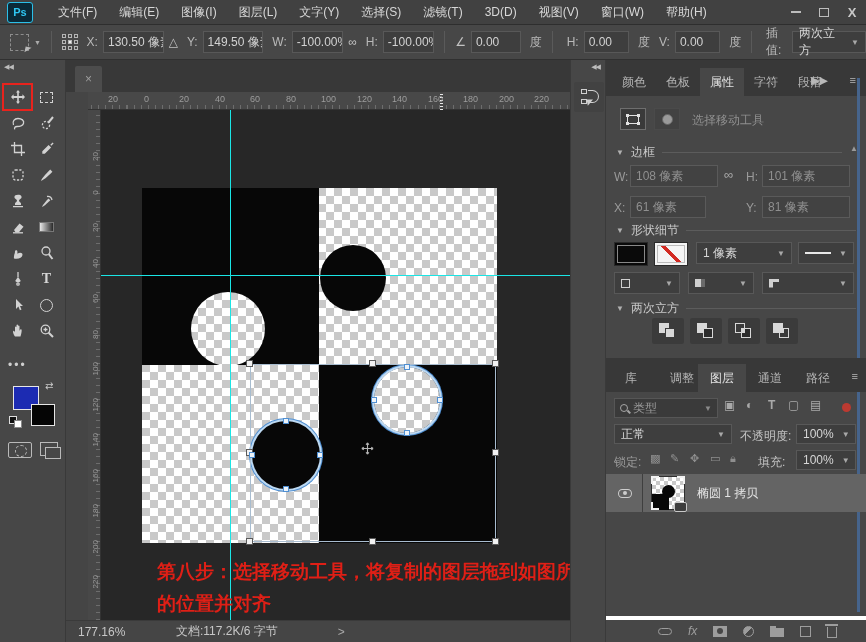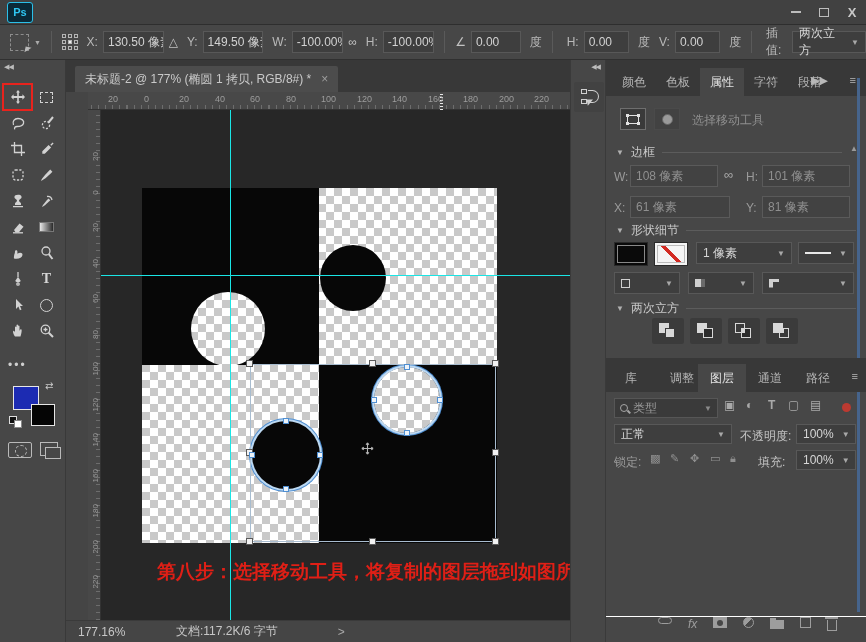--- a/index.html
+++ b/index.html
@@ -172,22 +172,22 @@
   .row-div { width:1px; height:38px; background:#3f3f3f; margin-left:10px; }
   .lthumb { width:34px; height:34px; margin-left:8px; position:relative; background-size:8px 8px; border:1px solid #2f2f2f; }
   .lthumb .corner { position:absolute; width:8px; height:8px; border:2px solid #f2f2f2; }
   .lthumb .c-tl { left:-1px; top:-1px; border-right:none; border-bottom:none; }
   .lthumb .c-tr { right:-1px; top:-1px; border-left:none; border-bottom:none; }
   .lthumb .c-bl { left:-1px; bottom:-1px; border-right:none; border-top:none; }
   .lthumb .c-br { right:-1px; bottom:-1px; border-left:none; border-top:none; }
   .shape-badge { position:absolute; right:-3px; bottom:-3px; width:13px; height:10px; background:#3d3d3d;
     border:1px solid #c9c9c9; border-radius:2px; }
   .layer-name { margin-left:12px; color:#e4e4e4; }
-  .lp-bottom { position:absolute; left:0; top:556px; width:260px; height:26px; border-top:1px solid #ffffff;
-    display:flex; align-items:flex-start; color:#9d9d9d; }
+  .lp-bottom { position:absolute; left:0; top:556px; width:260px; height:26px; border-top:4px solid #ffffff;
+    display:flex; align-items:center; color:#9d9d9d; }
   .bot-ico { position:relative; margin-left:16px; }
   .link-ico { width:14px; height:7px; border:1.5px solid #9d9d9d; border-radius:4px; position:relative; }
   .link-ico:after { content:""; position:absolute; left:3px; top:1px; width:6px; height:2px; background:#474747; }
   .fx-ico { font-style:italic; font-size:12px; color:#9d9d9d; }
   .mask-ico { width:14px; height:11px; background:#9d9d9d; position:relative; }
   .mask-ico:after { content:""; position:absolute; left:4px; top:2.5px; width:6px; height:6px; border-radius:50%; background:#474747; }
   .adj-ico { width:11px; height:11px; border-radius:50%; border:1px solid #9d9d9d;
     background:linear-gradient(135deg,#9d9d9d 50%,transparent 50%); }
   .folder-ico { width:14px; height:9px; background:#9d9d9d; position:relative; margin-top:3px; }
   .folder-ico:before { content:""; position:absolute; left:0; top:-2px; width:6px; height:2px; background:#9d9d9d; }
@@ -195,20 +195,33 @@
   .trash-ico { width:10px; height:11px; border:1.5px solid #9d9d9d; border-top:none; position:relative; margin-top:3px; }
   .trash-ico:before { content:""; position:absolute; left:-3px; top:-3px; width:13px; height:1.5px; background:#9d9d9d; }
 </style>
 </head>
 <body>
 
 <div class="app">
 
   <div class="menubar">
     <div class="ps-logo">Ps</div>
+    <div class="menus">
+      <span class="menu-item">文件(F)</span>
+      <span class="menu-item">编辑(E)</span>
+      <span class="menu-item">图像(I)</span>
+      <span class="menu-item">图层(L)</span>
+      <span class="menu-item">文字(Y)</span>
+      <span class="menu-item">选择(S)</span>
+      <span class="menu-item">滤镜(T)</span>
+      <span class="menu-item">3D(D)</span>
+      <span class="menu-item">视图(V)</span>
+      <span class="menu-item">窗口(W)</span>
+      <span class="menu-item">帮助(H)</span>
+    </div>
     <div class="win-controls">
       <div class="win-btn">
           <span class="min-glyph"></span>
         </div>
       <div class="win-btn">
           <span class="max-glyph"></span>
         </div>
       <div class="win-btn">
           <span class="close-glyph">X</span>
         </div>
@@ -372,21 +385,20 @@
         <i class="b"></i>
         <i class="w"></i>
       </div>
     <div class="qmask"></div>
     <div class="screenmode"></div>
   </div>
 
   <div class="docarea">
     <div class="tabbar">
       <div class="doctab">
-        <span>未标题-2 @ 177% (椭圆 1 拷贝, RGB/8#) *</span>
         <span class="close">×</span>
       </div>
     </div>
     <div class="workspace">
       <div class="hruler">
         <div class="ruler-cursor-marker"></div>
         <span style="left:20px">20</span>
         <span style="left:56px">0</span>
         <span style="left:91px">20</span>
         <span style="left:127px">40</span>
@@ -443,20 +455,21 @@
         <div class="anchor" style="left:216px;top:342px"></div>
         <div class="anchor" style="left:182px;top:308px"></div>
         <div class="anchor" style="left:182px;top:376px"></div>
         <div class="move-cursor">
           <svg width="15" height="15" viewBox="0 0 16 16" style="stroke:#b5b5b5;fill:none;stroke-width:1.2">
             <path d="M8 2v12M2 8h12M8 2l-1.5 2M8 2l1.5 2M8 14l-1.5-2M8 14l1.5-2M2 8l2-1.5M2 8l2 1.5M14 8l-2-1.5M14 8l-2 1.5"></path>
           </svg>
         </div>
         <div class="annotation">
           <div>第八步：选择移动工具，将复制的图层拖到如图所示</div>
+          <div>的位置并对齐</div>
         </div>
       </div>
     </div>
     <div class="statusbar">
       <span class="zoomval">177.16%</span>
       <span class="docinfo">文档:117.2K/6 字节</span>
       <span class="expand">&gt;</span>
     </div>
   </div>
 
@@ -501,21 +514,21 @@
     </div>
     <span class="scroll-caret" style="top:84px">▲</span>
 
     <span class="p-label" style="left:8px;top:110px">W:</span>
     <div class="p-field" style="left:24px;top:105px;width:88px">108 像素</div>
     <span class="chain" style="left:118px;top:107px">∞</span>
     <span class="p-label" style="left:140px;top:110px">H:</span>
     <div class="p-field" style="left:156px;top:105px;width:88px">101 像素</div>
 
     <span class="p-label" style="left:8px;top:141px">X:</span>
-    <div class="p-field" style="left:24px;top:136px;width:100px">61 像素</div>
+    <div class="p-field" style="left:24px;top:136px;width:76px">61 像素</div>
     <span class="p-label" style="left:140px;top:141px">Y:</span>
     <div class="p-field" style="left:156px;top:136px;width:88px">81 像素</div>
 
     <div class="sec-head" style="left:10px;top:162px;width:240px">
       <span class="chev">▼</span>
       <span>形状细节</span>
       <span class="rule"></span>
     </div>
 
     <div class="swatch" style="left:8px;top:182px;background:#0a0a0a">
@@ -605,20 +618,34 @@
     <span class="lock-ico" style="left:64px;top:392px">✎</span>
     <span class="lock-ico" style="left:84px;top:392px">✥</span>
     <span class="lock-ico" style="left:104px;top:392px">▭</span>
     <span class="lock-ico" style="left:124px;top:392px">🔒︎</span>
     <span class="p-label" style="left:152px;top:394px;color:#c3c3c3">填充:</span>
     <div class="dd" style="position:absolute;left:190px;top:390px;width:60px;height:20px">
       <span>100%</span>
       <span class="caret">▼</span>
     </div>
 
+    <div class="layer-row selected" style="top:414px">
+      <span class="eye"></span>
+      <span class="row-div"></span>
+      <div class="lthumb cb">
+        <div class="blk" style="left:0;top:17px;width:17px;height:16px"></div>
+        <div class="blk-circle" style="left:10px;top:8px;width:13px;height:13px"></div>
+        <span class="corner c-tl"></span>
+        <span class="corner c-tr"></span>
+        <span class="corner c-bl"></span>
+        <span class="corner c-br"></span>
+        <span class="shape-badge"></span>
+      </div>
+      <span class="layer-name">椭圆 1 拷贝</span>
+    </div>
 
     <div class="lp-bottom">
       <span class="bot-ico link-ico" style="margin-left:52px"></span>
       <span class="bot-ico fx-ico">fx</span>
       <span class="bot-ico mask-ico"></span>
       <span class="bot-ico adj-ico"></span>
       <span class="bot-ico folder-ico"></span>
       <span class="bot-ico newlayer-ico"></span>
       <span class="bot-ico trash-ico"></span>
     </div>

